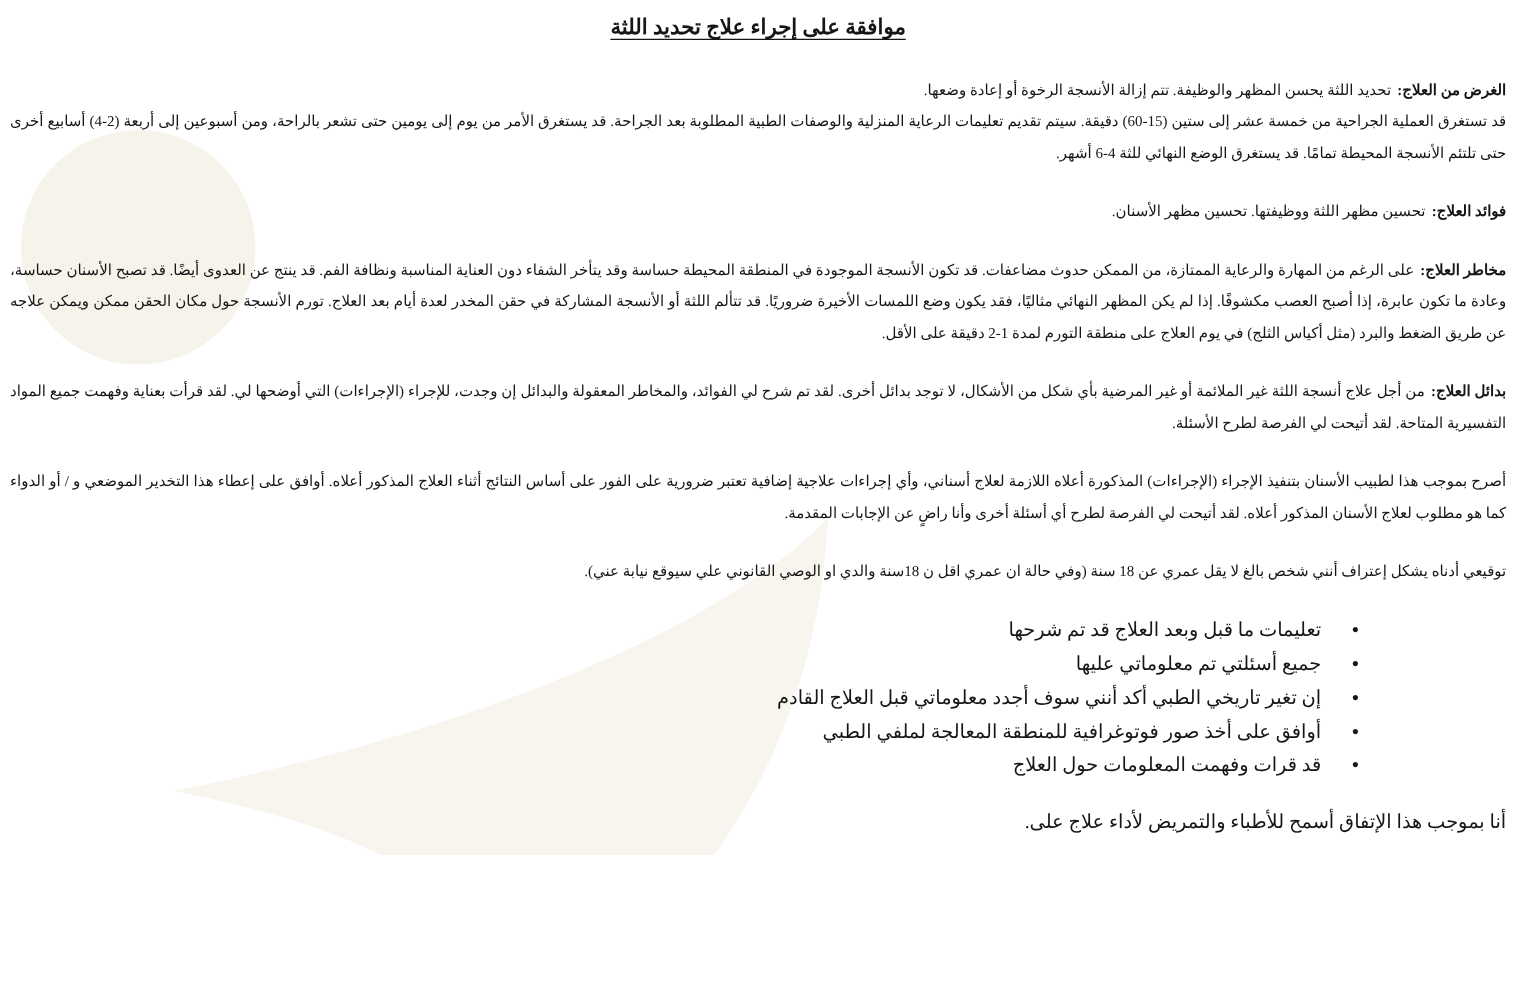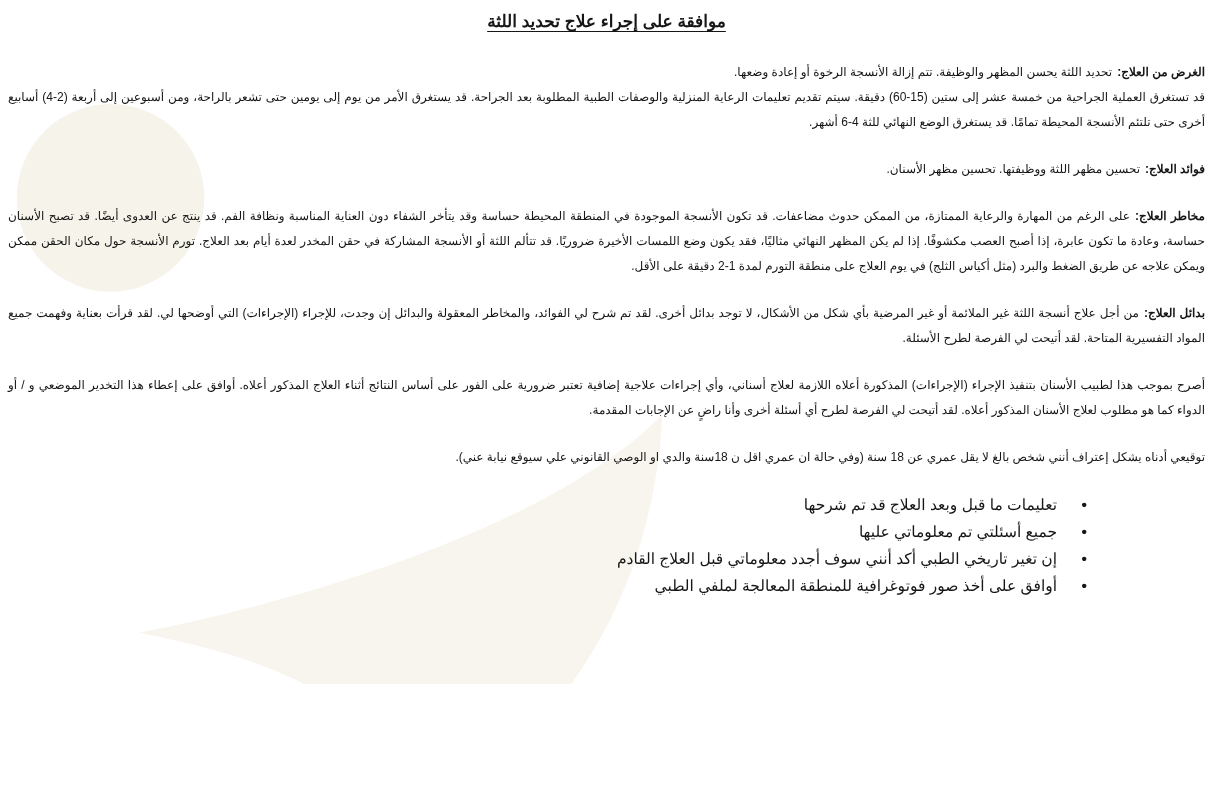--- a/index.html
+++ b/index.html
@@ -6,21 +6,21 @@
       margin: 0;
       padding: 0;
       background: #ffffff;
     }
     .page {
       position: relative;
       width: 1213px;
       height: 684px;
       overflow: hidden;
       background: #ffffff;
-      font-family: Liberation Sans, sans-serif;
+      font-family: Liberation Serif, serif;
       color: #161616;
       direction: rtl;
       box-sizing: border-box;
       padding: 8px 8px 0 8px;
     }
     .watermark {
       position: absolute;
       inset: 0;
       width: 100%;
       height: 100%;
@@ -113,17 +113,19 @@
 
     <p class="para">
       <span class="body-text">توقيعي أدناه يشكل إعتراف أنني شخص بالغ لا يقل عمري عن 18 سنة (وفي حالة ان عمري اقل ن 18سنة والدي او الوصي القانوني علي سيوقع نيابة عني).</span>
     </p>
 
     <ul class="ack-list">
       <li><span class="bullet">•</span><span>تعليمات ما قبل وبعد العلاج قد تم شرحها</span></li>
       <li><span class="bullet">•</span><span>جميع أسئلتي تم معلوماتي عليها</span></li>
       <li><span class="bullet">•</span><span>إن تغير تاريخي الطبي أكد أنني سوف أجدد معلوماتي قبل العلاج القادم</span></li>
       <li><span class="bullet">•</span><span>أوافق على أخذ صور فوتوغرافية للمنطقة المعالجة لملفي الطبي</span></li>
+      <li><span class="bullet">•</span><span>قد قرات وفهمت المعلومات حول العلاج</span></li>
     </ul>
 
+    <p class="closing">أنا بموجب هذا الإتفاق أسمح للأطباء والتمريض لأداء علاج على.</p>
 
   </div>
 </div>
 
 </body></html>

